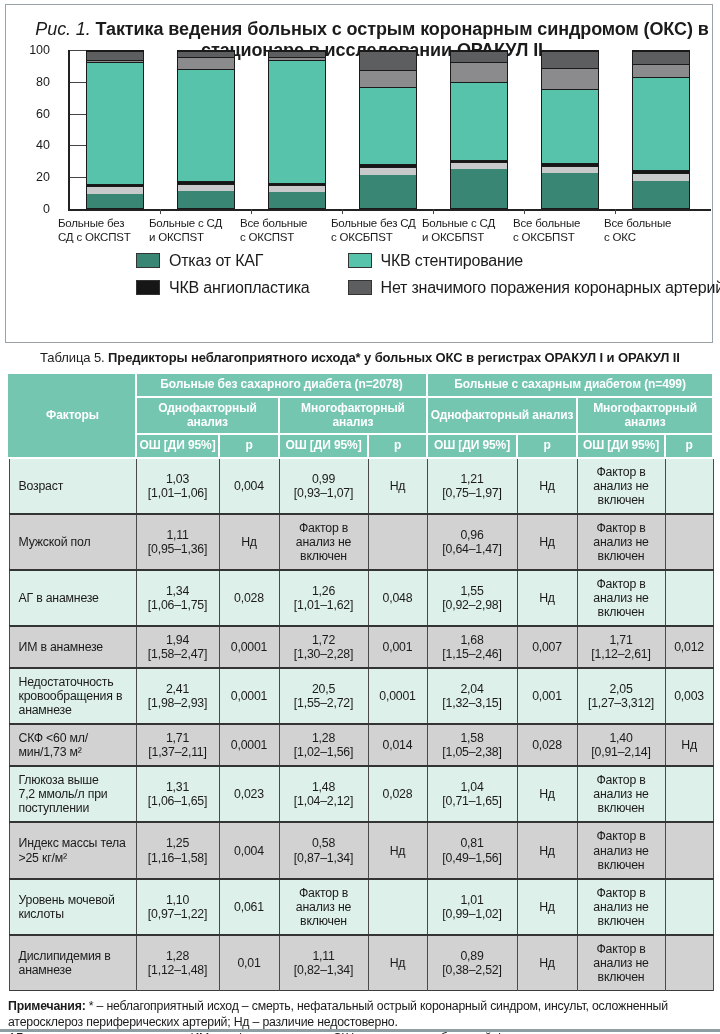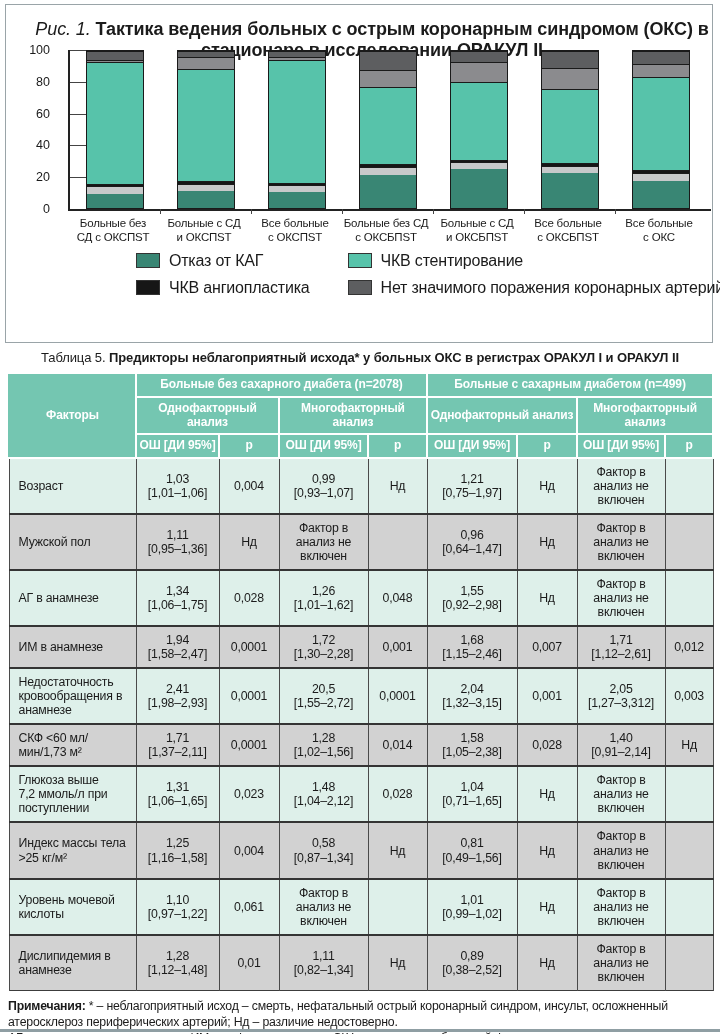--- a/index.html
+++ b/index.html
@@ -17,21 +17,21 @@
         border-left:2px solid #222;border-bottom:2px solid #222;box-sizing:content-box;}
   .ytick-label{position:absolute;width:40px;left:16px;text-align:right;font-size:12.5px;}
   .grid-stub{position:absolute;left:0;width:16px;height:1px;background:#444;}
   .base-tick{position:absolute;width:1px;height:5px;background:#444;top:100%;}
   .bar{position:absolute;bottom:0;width:58px;height:159px;display:flex;
        flex-direction:column-reverse;border:1px solid #1a1a1a;box-sizing:border-box;overflow:hidden;}
   .seg{width:100%;box-sizing:border-box;border-top:1px solid #1a1a1a;}
   .seg:first-child{border-top:none;}
 
   .xlabels{position:absolute;left:62px;top:211px;width:641px;height:32px;}
-  .xlabel{position:absolute;width:110px;text-align:center;font-size:11.5px;line-height:1.22;
+  .xlabel{position:absolute;width:110px;font-size:11.5px;line-height:1.22;
           white-space:pre-line;letter-spacing:-0.2px;}
 
   .legend{position:absolute;left:130px;top:247px;display:flex;gap:38px;}
   .legend-col{display:flex;flex-direction:column;gap:10px;}
   .legend-item{display:flex;align-items:center;gap:9px;height:17px;}
   .swatch{width:24px;height:15px;border:1px solid #333;box-sizing:border-box;flex:none;}
   .legend-label{font-size:16px;letter-spacing:-0.2px;white-space:nowrap;}
 
   
   .table-wrap{position:absolute;left:8px;top:350px;width:704px;}
@@ -179,21 +179,21 @@
             <span class="swatch" style="background: rgb(93, 94, 96);"></span>
             <span class="legend-label">Нет значимого поражения коронарных артерий</span>
           </div>
         </div>
       </div>
   </div>
 
   <div class="table-wrap">
     <p class="tbl-caption">
       <span>Таблица 5.</span>
-      <span class="txt">Предикторы неблагоприятный исхода* у больных ОКС в регистрах ОРАКУЛ I и ОРАКУЛ II</span>
+      <span class="txt">Предикторы неблагоприятного исхода* у больных ОКС в регистрах ОРАКУЛ I и ОРАКУЛ II</span>
     </p>
 
     <table>
       <colgroup>
         <col class="c-factor">
           <col class="c-or1">
           <col class="c-p1">
         <col class="c-or2">
           <col class="c-p2">
           <col class="c-or3">

